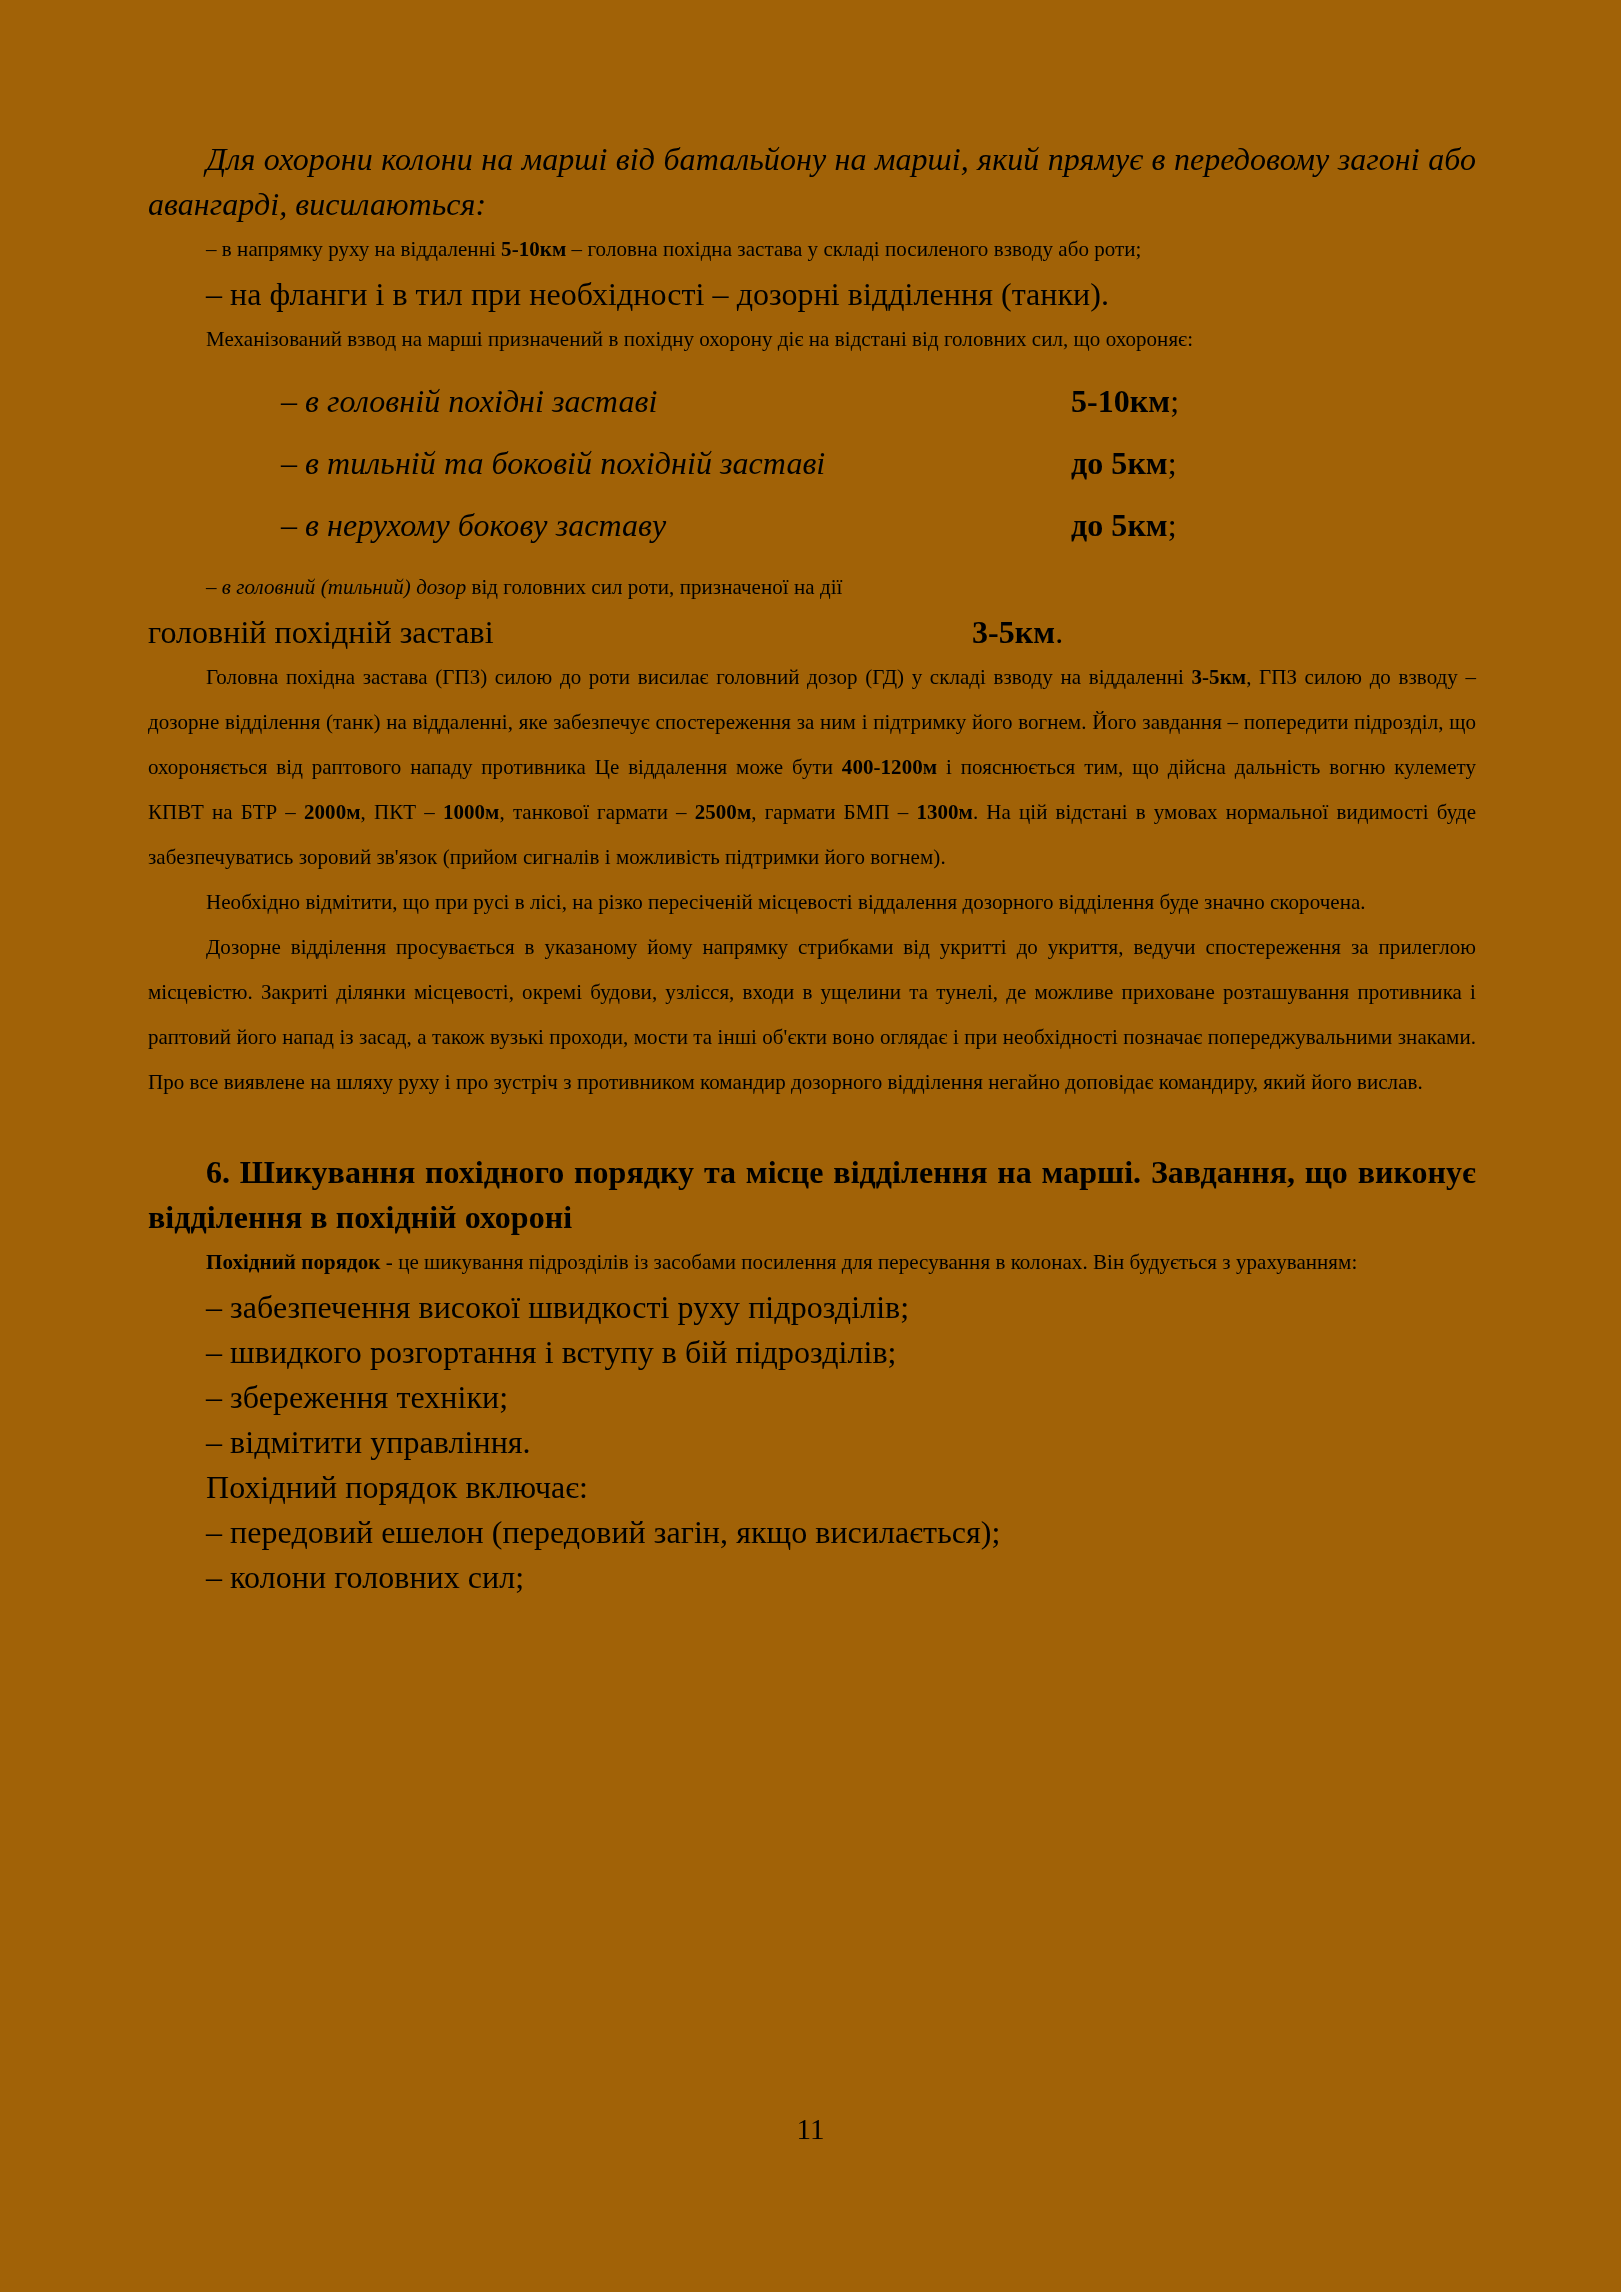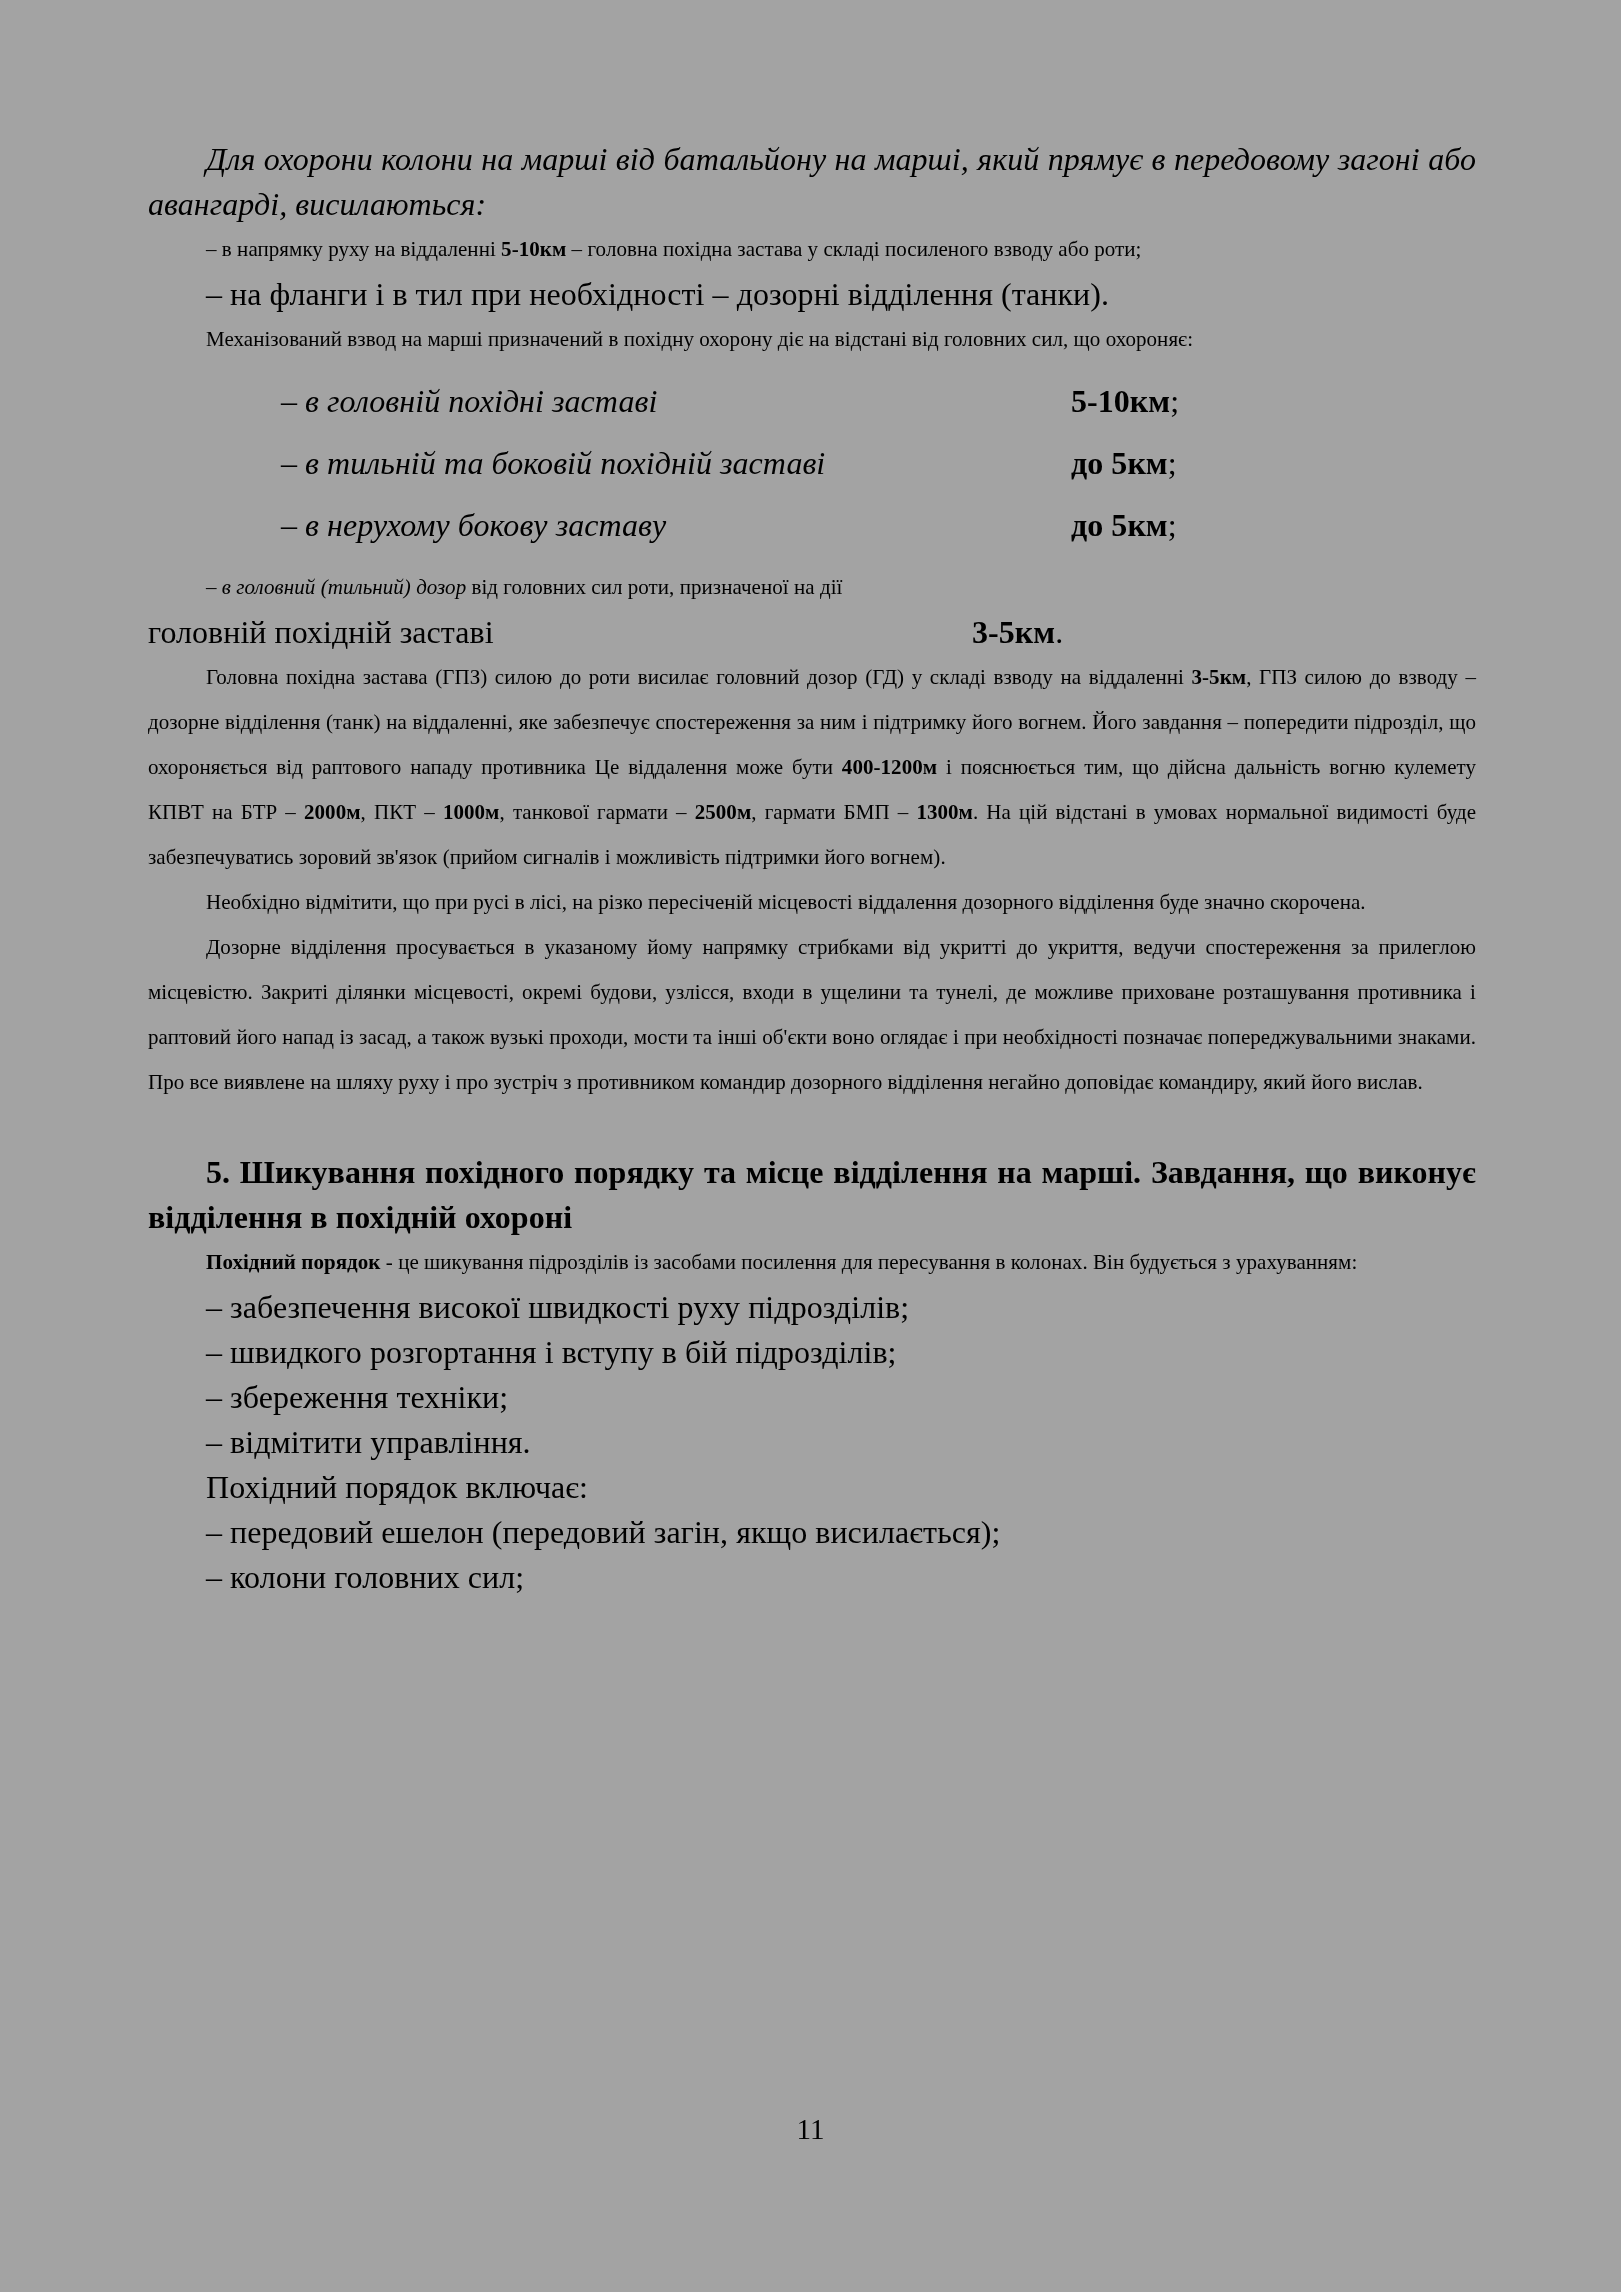--- a/index.html
+++ b/index.html
@@ -5,21 +5,21 @@
 <style>
   html, body {
     margin: 0;
     padding: 0;
     background: #ffffff;
   }
   .page {
     position: relative;
     width: 1621px;
     height: 2293px;
-    background: #a3a3a3;
+    background: #a16207;
     margin: 0 auto;
     overflow: hidden;
     font-family: "Liberation Serif", "DejaVu Serif", serif;
     color: #000000;
   }
   .content {
     position: absolute;
     left: 148px;
     top: 137px;
     width: 1328px;
@@ -152,21 +152,21 @@
     </p>
 
     <p><span>Головна похідна застава (ГПЗ) силою до роти висилає головний дозор (ГД) у складі взводу на віддаленні </span><span class="bold">3-5км</span><span>, ГПЗ силою до взводу – дозорне відділення (танк) на віддаленні, яке забезпечує спостереження за ним і підтримку його вогнем. Його завдання – попередити підрозділ, що охороняється від раптового нападу противника Це віддалення може бути </span><span class="bold">400-1200м</span><span> і пояснюється тим, що дійсна дальність вогню кулемету КПВТ на БТР – </span><span class="bold">2000м</span><span>, ПКТ – </span><span class="bold">1000м</span><span>, танкової гармати – </span><span class="bold">2500м</span><span>, гармати БМП – </span><span class="bold">1300м</span><span>. На цій відстані в умовах нормальної видимості буде забезпечуватись зоровий зв'язок (прийом сигналів і можливість підтримки його вогнем).</span></p>
 
     <p>Необхідно відмітити, що при русі в лісі, на різко пересіченій місцевості віддалення дозорного відділення буде значно скорочена.</p>
 
     <p>Дозорне відділення просувається в указаному йому напрямку стрибками від укритті до укриття, ведучи спостереження за прилеглою місцевістю. Закриті ділянки місцевості, окремі будови, узлісся, входи в ущелини та тунелі, де можливе приховане розташування противника і раптовий його напад із засад, а також вузькі проходи, мости та інші об'єкти воно оглядає і при необхідності позначає попереджувальними знаками. Про все виявлене на шляху руху і про зустріч з противником командир дозорного відділення негайно доповідає командиру, який його вислав.</p>
 
     <div class="gap-block"></div>
 
-    <p class="heading">5. Шикування похідного порядку та місце відділення на марші. Завдання, що виконує відділення в похідній охороні</p>
+    <p class="heading">6. Шикування похідного порядку та місце відділення на марші. Завдання, що виконує відділення в похідній охороні</p>
 
     <p><span class="bolditalic">Похідний порядок</span><span> - це шикування підрозділів із засобами посилення для пересування в колонах. Він будується з урахуванням:</span></p>
 
     <p class="dash-line">– забезпечення високої швидкості руху підрозділів;</p>
     <p class="dash-line">– швидкого розгортання і вступу в бій підрозділів;</p>
     <p class="dash-line">– збереження техніки;</p>
     <p class="dash-line">– відмітити управління.</p>
 
     <p class="dash-line">Похідний порядок включає:</p>
 

